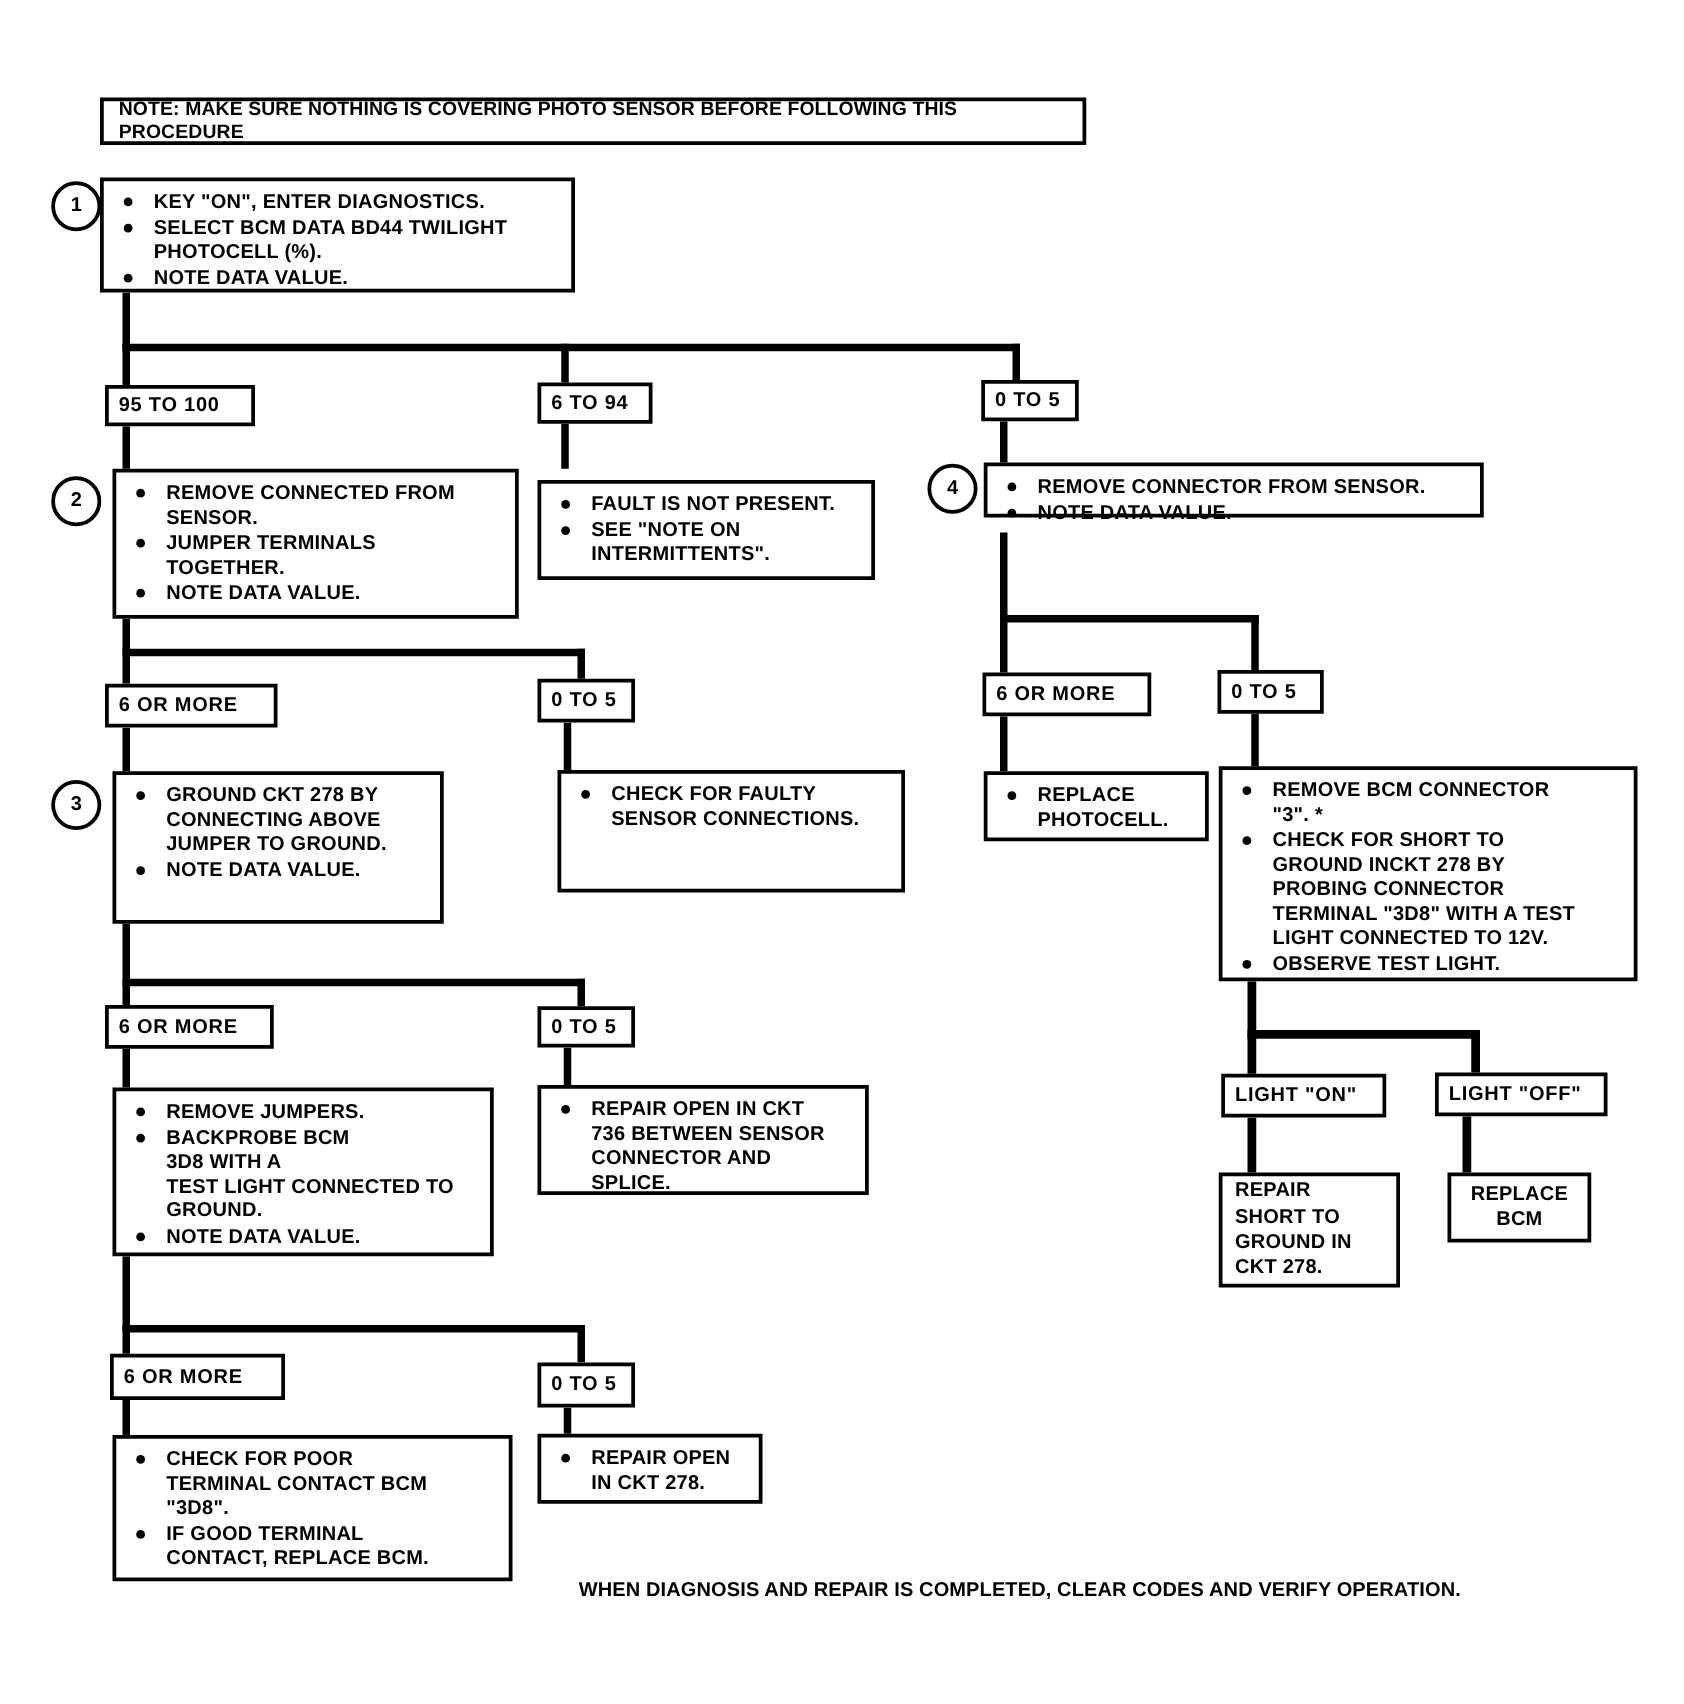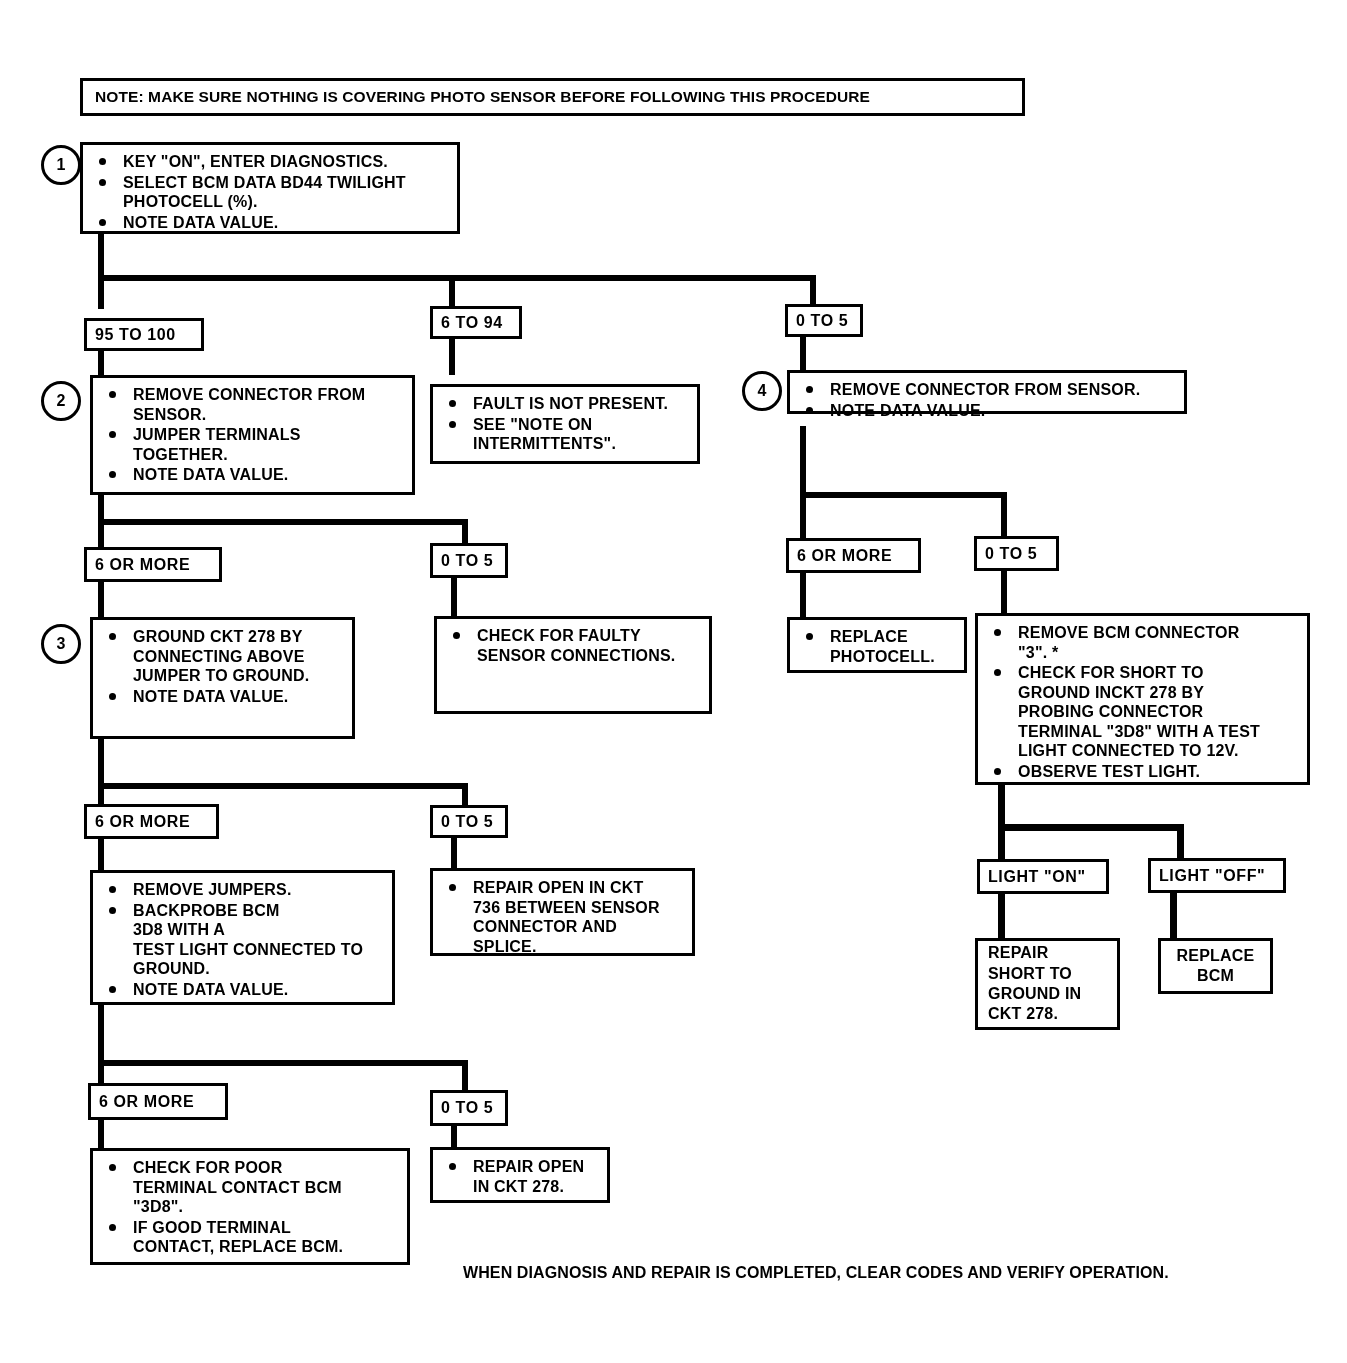--- a/index.html
+++ b/index.html
@@ -113,21 +113,21 @@
     letter-spacing: 0.1px;
     white-space: nowrap;
     z-index: 5;
   }
 </style>
 </head>
 <body>
 
 <div id="page">
 
-  <div class="node note-box" style="left:80px; top:78px; width:945px; height:38px;">
+  <div class="node note-box" style="left:80px; top:78px; width:789px; height:38px;">
     <span>NOTE:  MAKE SURE NOTHING IS COVERING PHOTO SENSOR BEFORE FOLLOWING THIS PROCEDURE</span>
   </div>
 
   <div class="step-circle" style="left:41px; top:145px;">
     <span>1</span>
   </div>
 
   <div class="node bullet-box" style="left:80px; top:142px; width:380px; height:92px;">
     <ul>
       <li>
@@ -142,42 +142,42 @@
       </li>
     </ul>
   </div>
 
   <div class="lineV" style="left:98px; top:234px; width:6px; height:44px;"></div>
   <div class="lineH" style="left:98px; top:275px; width:718px; height:6px;"></div>
   <div class="lineV" style="left:98px; top:275px; width:6px; height:34px;"></div>
   <div class="lineV" style="left:449px; top:275px; width:6px; height:34px;"></div>
   <div class="lineV" style="left:810px; top:275px; width:6px; height:34px;"></div>
 
-  <div class="node cond-box" style="left:84px; top:308px; width:120px; height:33px;margin-top:10px;">
+  <div class="node cond-box" style="left:84px; top:308px; width:120px; height:33px;">
     <span>95 TO  100</span>
   </div>
   <div class="node cond-box" style="left:430px; top:306px; width:92px; height:33px;">
     <span>6 TO 94</span>
   </div>
   <div class="node cond-box" style="left:785px; top:304px; width:78px; height:33px;">
     <span>0 TO 5</span>
   </div>
 
   <div class="lineV" style="left:98px; top:341px; width:6px; height:36px;"></div>
   <div class="lineV" style="left:449px; top:339px; width:6px; height:36px;"></div>
   <div class="lineV" style="left:800px; top:337px; width:6px; height:36px;"></div>
 
   <div class="step-circle" style="left:41px; top:381px;">
     <span>2</span>
   </div>
 
   <div class="node bullet-box" style="left:90px; top:375px; width:325px; height:120px;">
     <ul>
       <li>
-        <span class="ln">REMOVE CONNECTOR FROM</span>
+        <span class="ln">REMOVE CONNECTED FROM</span>
         <span class="ln">SENSOR.</span>
       </li>
       <li>
         <span class="ln">JUMPER TERMINALS</span>
         <span class="ln">TOGETHER.</span>
       </li>
       <li>
         <span class="ln">NOTE DATA VALUE.</span>
       </li>
     </ul>
@@ -247,21 +247,21 @@
         <span class="ln">GROUND CKT 278 BY</span>
         <span class="ln">CONNECTING  ABOVE</span>
         <span class="ln">JUMPER TO GROUND.</span>
       </li>
       <li>
         <span class="ln">NOTE DATA VALUE.</span>
       </li>
     </ul>
   </div>
 
-  <div class="node bullet-box" style="left:434px; top:616px; width:278px; height:98px;">
+  <div class="node bullet-box" style="left:446px; top:616px; width:278px; height:98px;">
     <ul>
       <li>
         <span class="ln">CHECK FOR FAULTY</span>
         <span class="ln">SENSOR CONNECTIONS.</span>
       </li>
     </ul>
   </div>
 
   <div class="node bullet-box" style="left:787px; top:617px; width:180px; height:56px;">
     <ul>

